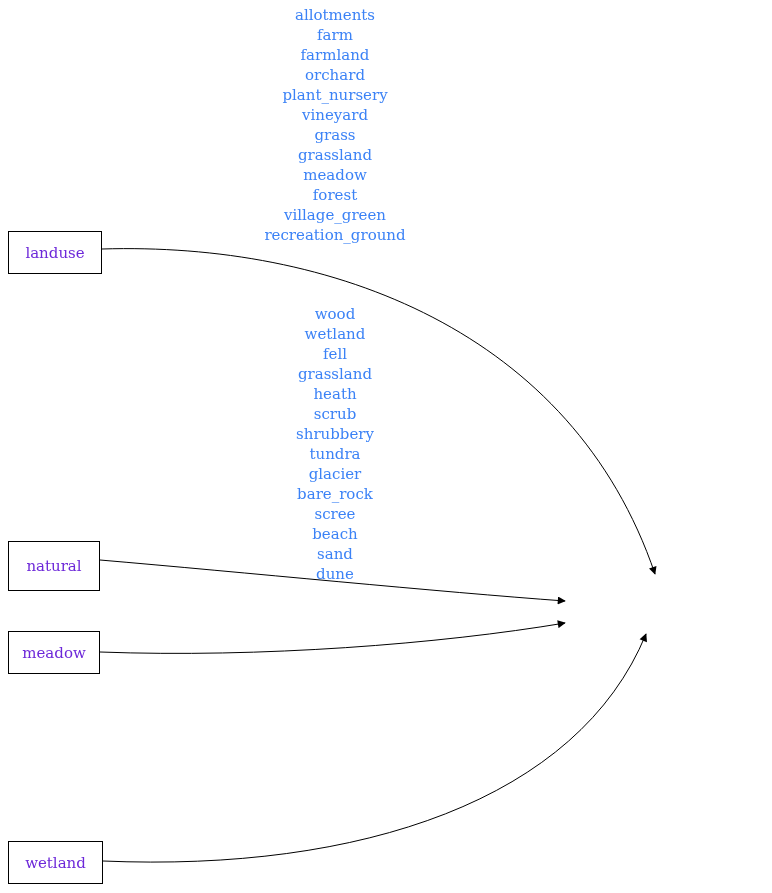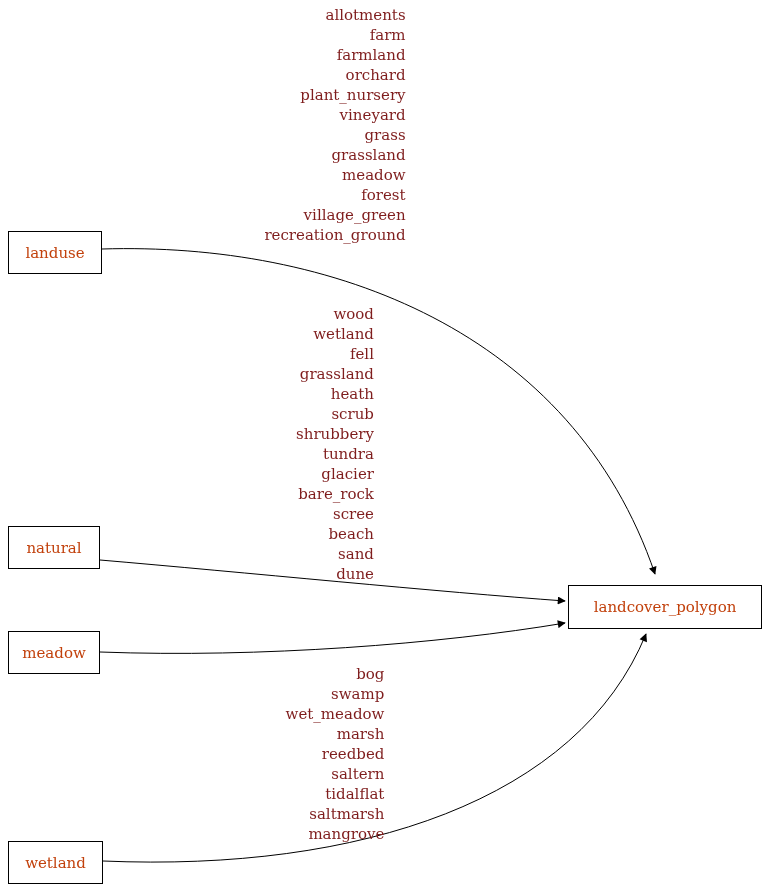--- a/index.html
+++ b/index.html
@@ -29,30 +29,30 @@
   }
   .node {
     position: absolute;
     box-sizing: border-box;
     border: 1px solid #000000;
     background: #ffffff;
     display: flex;
     align-items: center;
     justify-content: center;
     font-size: 15px;
-    color: #c2410c;
+    color: #6d28d9;
     white-space: nowrap;
   }
   .edge-label {
     position: absolute;
     transform: translateX(-50%);
-    text-align: right;
+    text-align: center;
     font-size: 15px;
     line-height: 20px;
-    color: #7f1d1d;
+    color: #3b82f6;
     white-space: pre-line;
   }
 </style>
 </head>
 <body>
 
 <div class="canvas">
 
   <svg class="edges-svg" viewBox="0 0 772 893" xmlns="http://www.w3.org/2000/svg">
     <defs>
@@ -88,33 +88,23 @@
 shrubbery
 tundra
 glacier
 bare_rock
 scree
 beach
 sand
 dune</div>
 
 
-  <div class="edge-label" style="left:335px; top:664px;">bog
-swamp
-wet_meadow
-marsh
-reedbed
-saltern
-tidalflat
-saltmarsh
-mangrove</div>
 
   <div class="node" style="left:8px; top:231px; width:94px; height:43px;">landuse</div>
 
-  <div class="node" style="left:8px; top:526px; width:92px; height:43px;">natural</div>
+  <div class="node" style="left:8px; top:541px; width:92px; height:50px;">natural</div>
 
   <div class="node" style="left:8px; top:631px; width:92px; height:43px;">meadow</div>
 
   <div class="node" style="left:8px; top:841px; width:95px; height:43px;">wetland</div>
 
-  <div class="node" style="left:568px; top:585px; width:194px; height:44px;">landcover_polygon</div>
 
 </div>
 
 </body></html>

